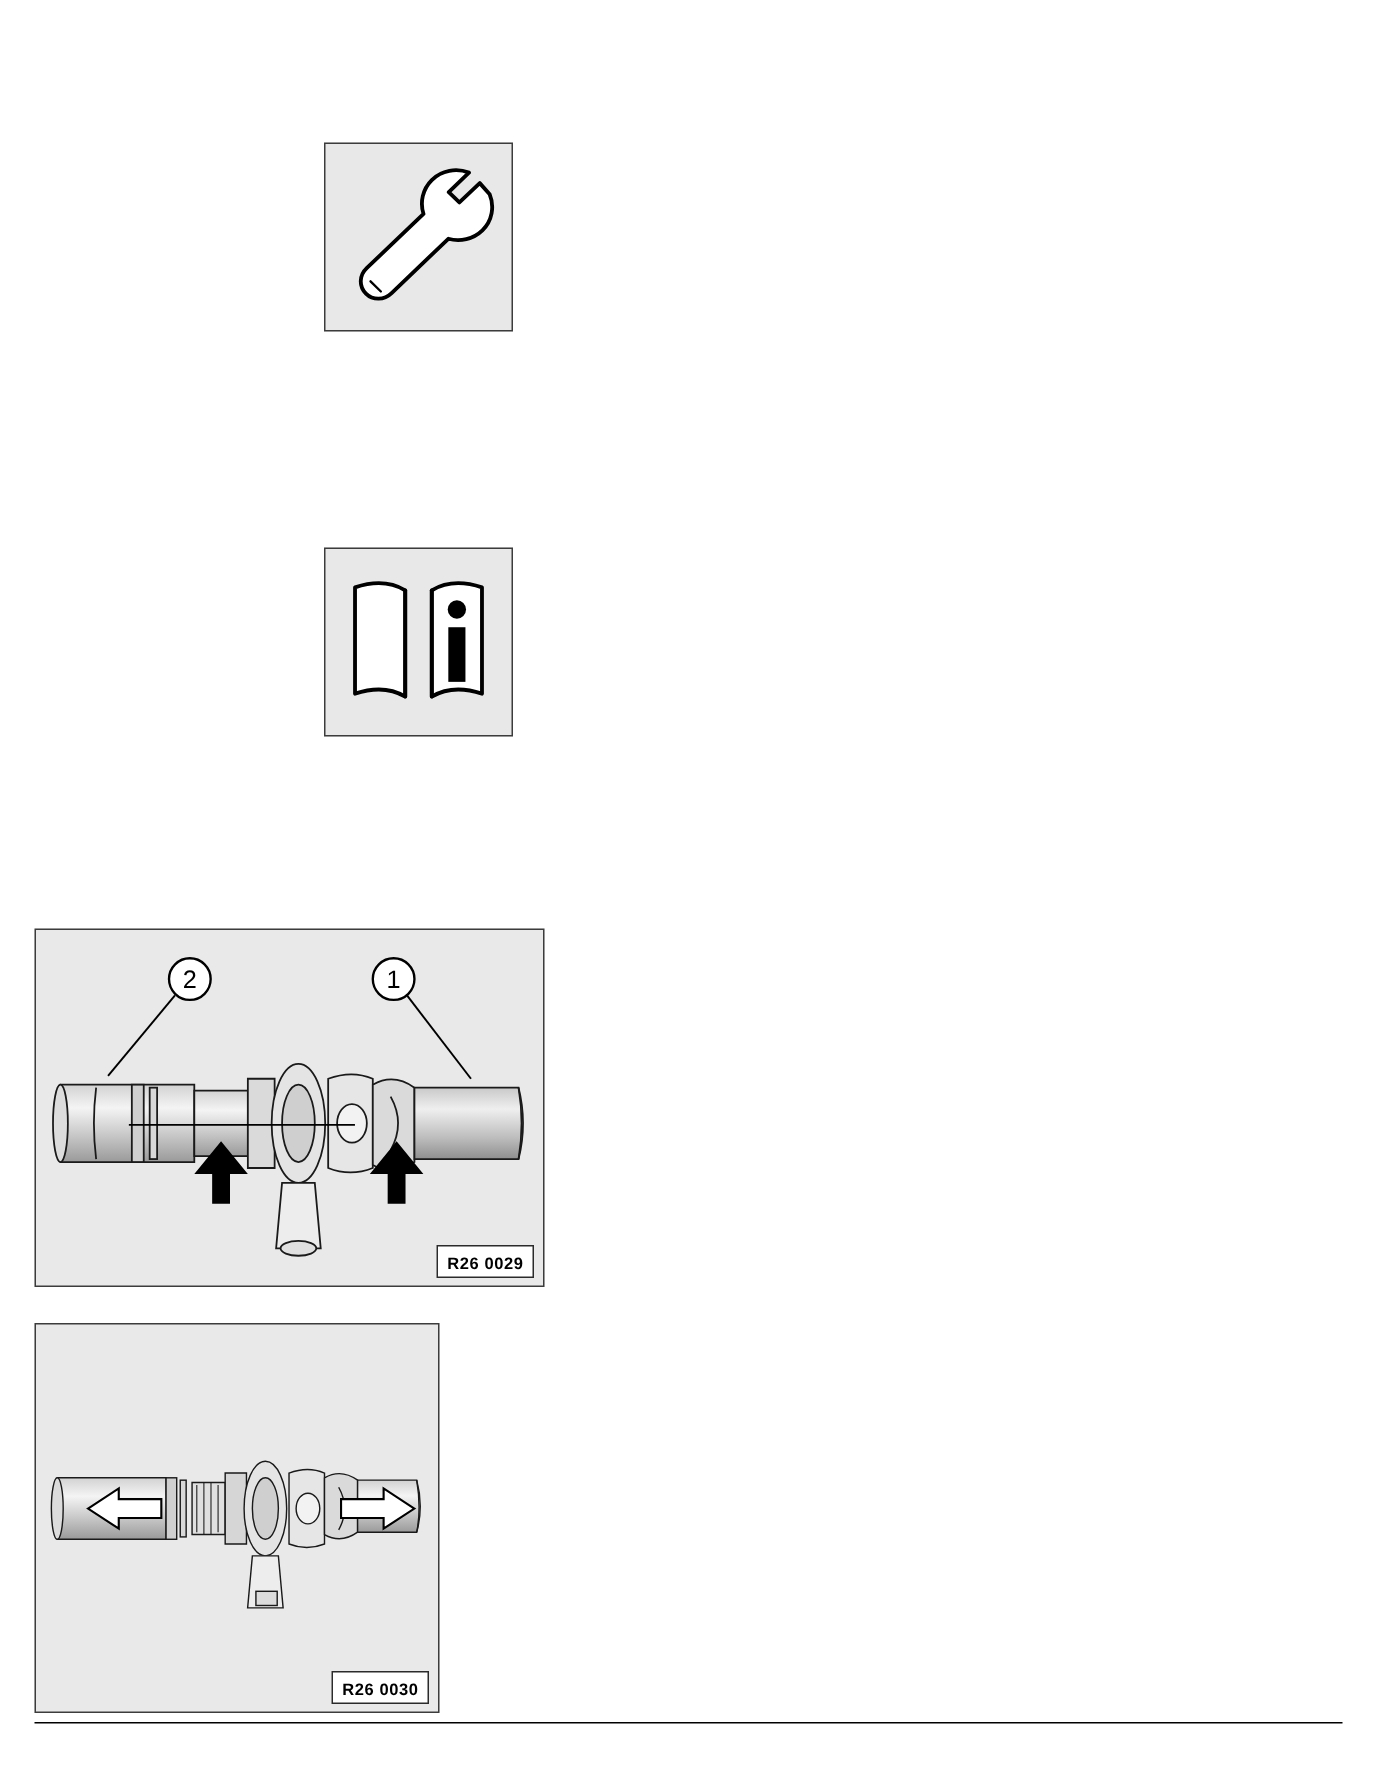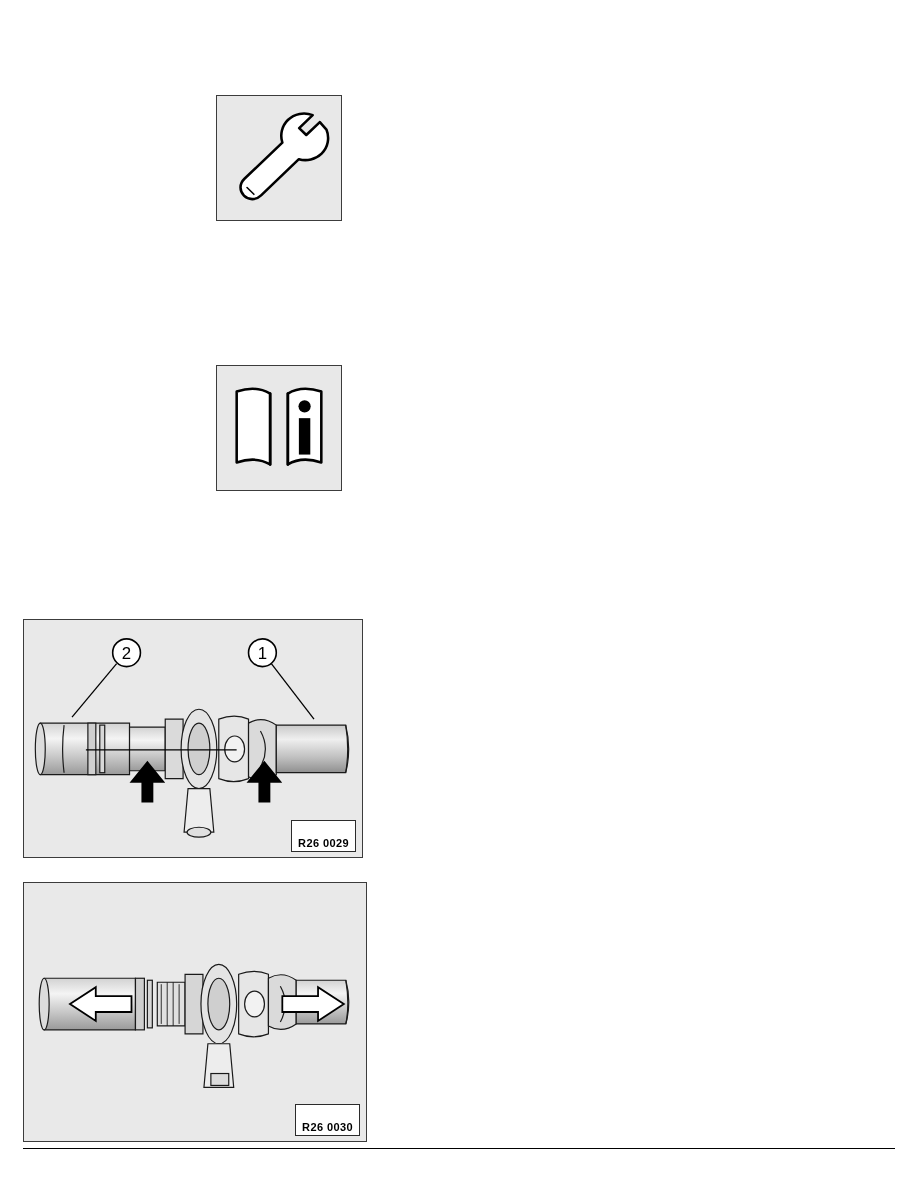--- a/index.html
+++ b/index.html
@@ -56,40 +56,40 @@
   }
   #figure-1 {
     left: 23px;
     top: 619px;
     width: 340px;
     height: 239px;
   }
   #figure-2 {
     left: 23px;
     top: 882px;
-    width: 344px;
+    width: 270px;
     height: 260px;
   }
   .figure svg {
     display: block;
     width: 100%;
     height: 100%;
   }
 
   .fig-caption {
     position: absolute;
     right: 6px;
     bottom: 5px;
     background: #ffffff;
     border: 1px solid #2b2b2b;
     font-family: "Liberation Sans", sans-serif;
     font-size: 11px;
     font-weight: bold;
     letter-spacing: 0.4px;
-    padding: 16px 6px 2px 6px;
+    padding: 6px 6px 2px 6px;
     line-height: 12px;
   }
 
   
   #footer-rule {
     position: absolute;
     left: 23px;
     top: 1148px;
     width: 872px;
     height: 0;

